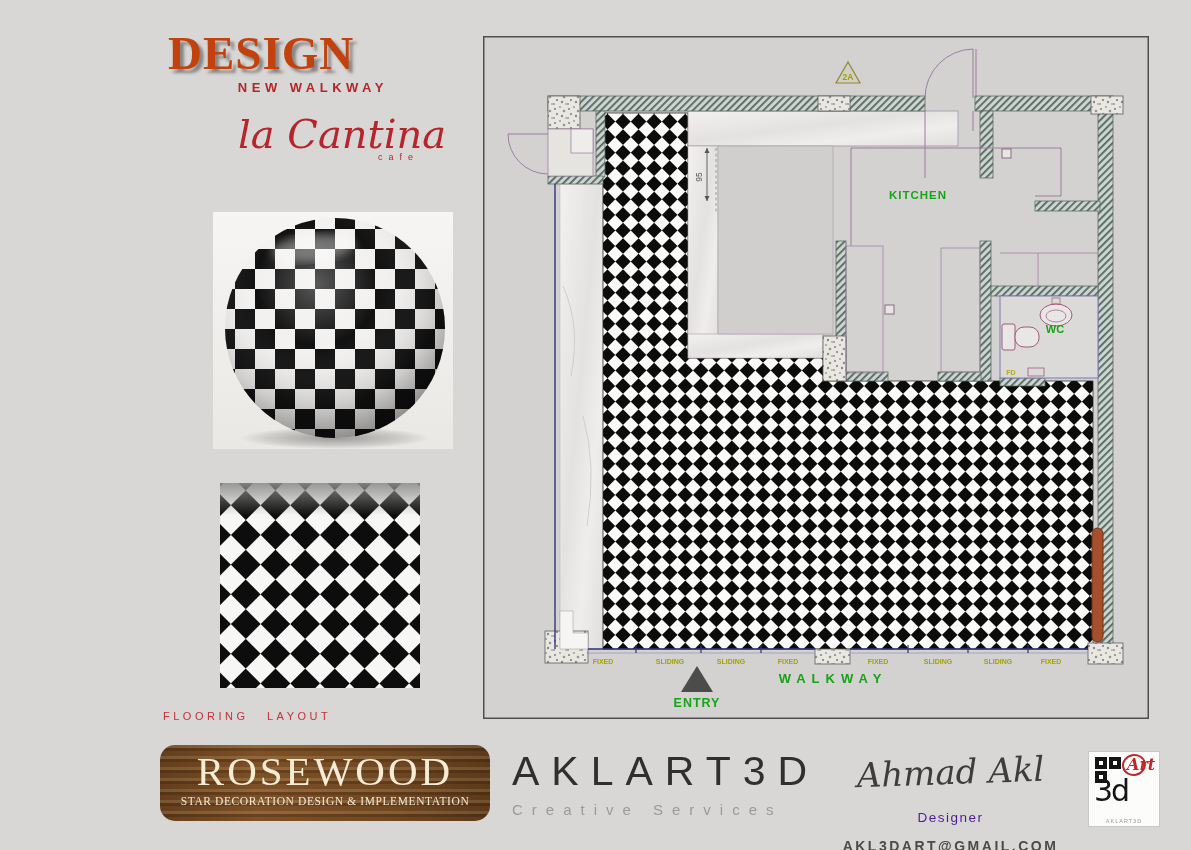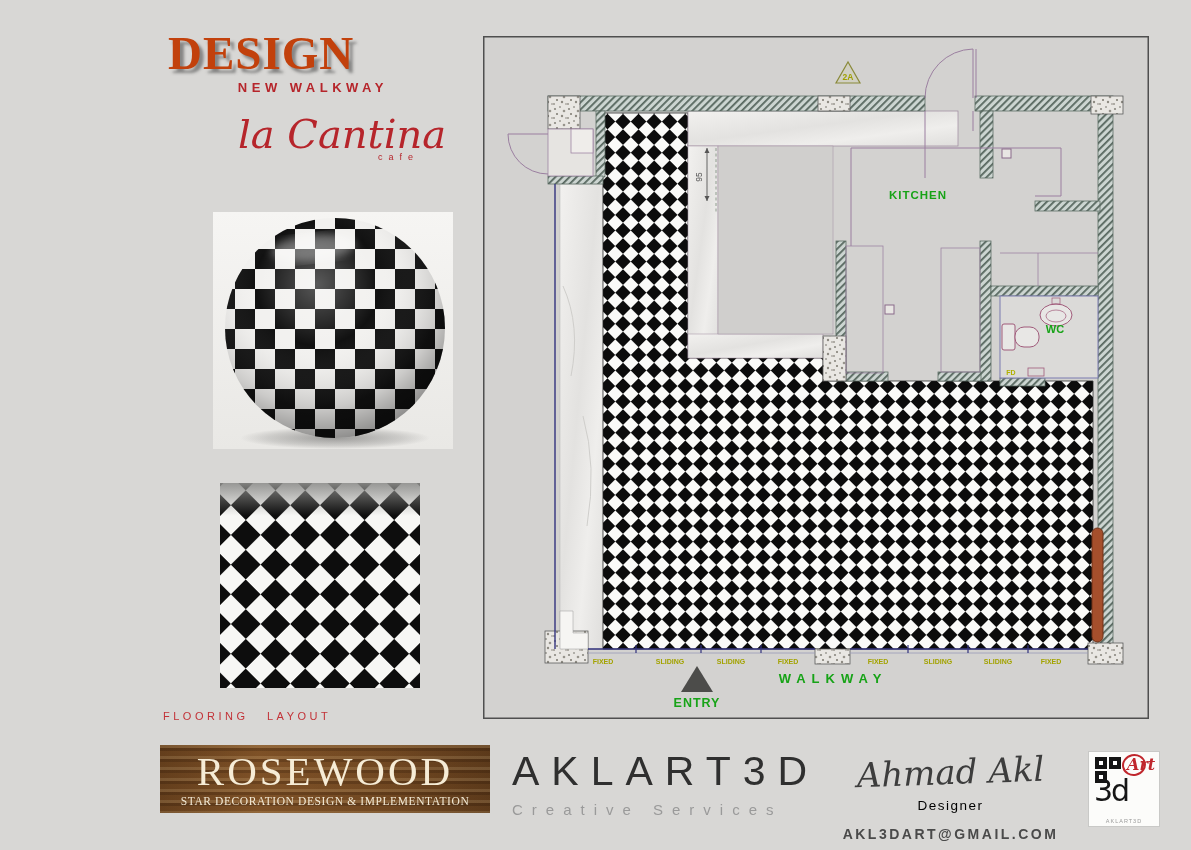--- a/index.html
+++ b/index.html
@@ -55,41 +55,42 @@
     color:#c23238;
   }
 
   
   .plan-panel { left:483px; top:36px; width:667px; height:684px; }
   .plan-panel svg { display:block; }
   text { font-family:"Liberation Sans", sans-serif; }
 
   
   .rosewood {
-    left:160px; top:745px; width:330px; height:68px;
+    left:160px; top:745px; width:330px; height:76px;
     background-color:#7d5128;
     background-image:
       repeating-linear-gradient(180deg, rgba(255,220,160,.16) 0 3px, rgba(55,28,6,.28) 3px 6px, rgba(130,80,30,.12) 6px 11px),
       linear-gradient(90deg, rgba(40,20,5,.35), rgba(130,80,32,.05) 30%, rgba(40,20,5,.18) 70%, rgba(28,14,4,.4));
     text-align:center; color:#f6ecd6;
     font-family:"Liberation Serif", serif;
+    border-radius:15px;
   }
   .rosewood-name { font-size:41px; letter-spacing:3px; line-height:1.15; margin-top:3px; }
   .rosewood-tag { font-size:11.5px; letter-spacing:.6px; color:#f3ead6; }
 
   .studio { left:512px; top:748px; width:310px; }
   .studio-name { font-size:41px; letter-spacing:12px; color:#2f2f2f; font-weight:300; white-space:nowrap; }
   .studio-tag { margin-top:6px; font-size:15px; letter-spacing:9px; color:#9a9a9a; white-space:nowrap; }
 
   .designer { left:838px; top:752px; width:225px; text-align:center; }
   .designer-sig {
     font-family:"DejaVu Serif", serif; font-style:italic;
     font-size:34px; color:#3d3d3d; transform:rotate(-2deg); white-space:nowrap;
   }
-  .designer-role { margin-top:6px; font-size:13.5px; letter-spacing:1.5px; color:#000000; }
+  .designer-role { margin-top:18px; font-size:13.5px; letter-spacing:1.5px; color:#4c1d95; }
   .designer-email { margin-top:13px; font-size:14px; letter-spacing:2.5px; color:#4a4a4a; font-weight:bold; }
 
   .logo-box { left:1088px; top:751px; width:72px; height:76px;
     background:#fcfcfa; border:1px solid #c9c9c7; }
   .logo-pip { position:absolute; width:12px; height:12px; background:#141414; }
   .logo-pip::after { content:""; position:absolute; left:4px; top:4px; width:4px; height:4px; background:#fff; }
   .logo-art-circle { position:absolute; left:33px; top:2px; width:24px; height:22px;
     border:2px solid #c0272d; border-radius:50%; transform:rotate(-12deg); }
   .logo-art { position:absolute; left:38px; top:3px;
     font-family:"DejaVu Serif", serif; font-style:italic; font-weight:bold;

